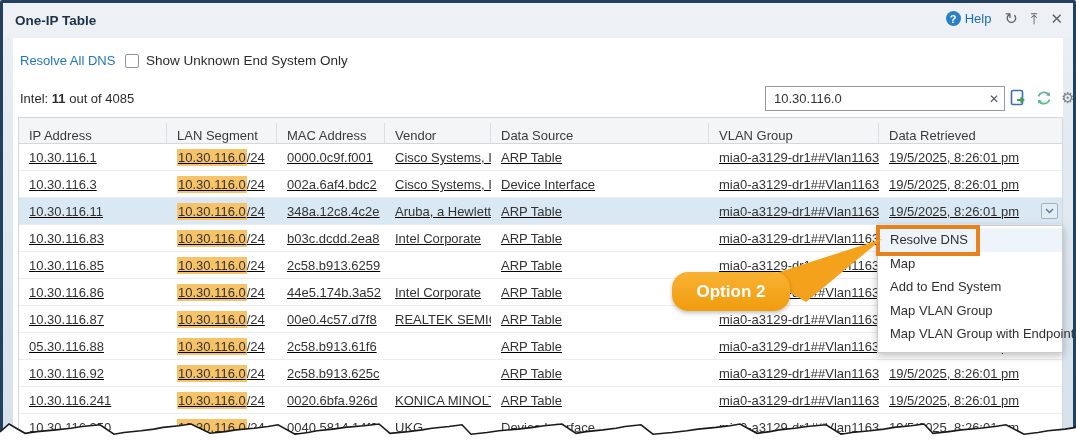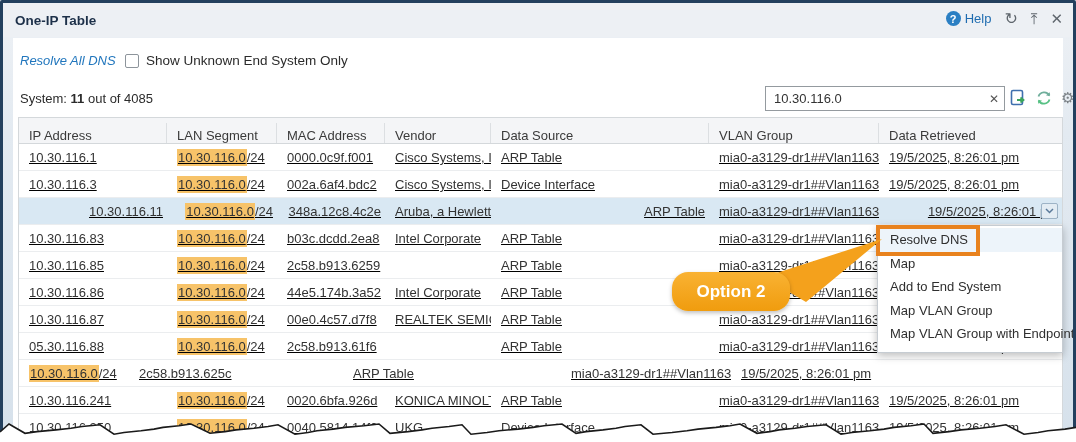--- a/index.html
+++ b/index.html
@@ -17,21 +17,21 @@
   #titlebar { position:absolute; left:3px; top:3px; right:3px; height:34px; background:#edf0f4; }
   #title { position:absolute; left:12px; top:10px; font-size:13.5px; font-weight:700; color:#1d3049; }
   #titlebar-actions { position:absolute; right:10px; top:8px; display:flex; align-items:center; gap:13px; }
   .help-wrap { display:flex; align-items:center; gap:4px; cursor:pointer; }
   .help-circle { width:15px; height:15px; border-radius:50%; background:#2b7fc3; color:#fff;
     font-size:11px; font-weight:700; display:flex; align-items:center; justify-content:center; }
   .help-text { color:#1f6cb0; font-size:13px; }
   .tb-icon { color:#5f666d; font-size:14px; line-height:14px; cursor:pointer; }
   
   #panel { position:absolute; left:13px; top:38px; width:1050px; height:404px; background:#ffffff; }
-  #link-resolve-all { position:absolute; left:20px; top:53px; font-size:13px; color:#2176bd; cursor:pointer; z-index:5;font-style:italic; }
+  #link-resolve-all { position:absolute; left:20px; top:53px; font-size:13px; color:#2176bd; cursor:pointer; z-index:5; }
   #chk-row { position:absolute; left:125px; top:53px; display:flex; align-items:center; gap:7px; z-index:5; }
   #chk-box { width:14px; height:14px; border:1px solid #8d949b; background:#fff; border-radius:2px; }
   #chk-label { font-size:13.5px; color:#2b2b2b; }
   #items-line { position:absolute; left:20px; top:91px; font-size:13px; color:#2b2b2b; z-index:5; }
   #items-line b { font-weight:700; }
   
   #search-box { position:absolute; left:765px; top:86px; width:240px; height:25px; background:#fff;
     border:1px solid #949a9f; display:flex; align-items:center; z-index:5; }
   #search-input { border:0; outline:0; flex:1; font-size:13px; color:#333; padding:0 6px 0 8px;
     font-family:"Liberation Sans",sans-serif; background:transparent; }
@@ -39,21 +39,21 @@
   #search-icons { position:absolute; left:1010px; top:89px; display:flex; gap:8px; align-items:center; z-index:5; }
   #gear-glyph { font-size:15px; color:#7a8085; line-height:16px; cursor:pointer; }
   
   #table { position:absolute; left:18px; top:117px; width:1045px; z-index:4;
     border:1px solid #d4d8db; border-bottom:0; }
   .t-header { display:flex; height:26px; background:#f4f5f7; border-bottom:1px solid #d4d8db;align-items:flex-end; }
   .t-hcell { font-size:13px; color:#3a3a3a; padding:5px 4px 0 10px; border-right:1px solid #dcdfe2;
     white-space:nowrap; overflow:hidden; }
   .t-hcell:last-child { border-right:0; }
   .t-row { display:flex; height:27px; background:#fff; border-bottom:1px solid #ebedef; position:relative;text-decoration:underline; }
-  .t-row.selected { background:#d9e8f3;text-align:right; }
+  .t-row.selected { background:#d9e8f3; }
   .t-cell { font-size:13px; color:#333; padding:6px 4px 0 10px; white-space:nowrap; overflow:hidden; }
   .hl { background:#f7c369; padding:1px 1px; }
   #row-chevron-btn { position:absolute; right:4px; top:5px; width:17px; height:16px; background:#e3ecf3;
     border:1px solid #9db3c6; border-radius:2px; display:flex; align-items:center; justify-content:center;
     cursor:pointer; }
   
   #ctx-menu { position:absolute; left:877px; top:225px; width:186px; background:#fff;
     border:1px solid #c6ccd2; box-shadow:0 3px 8px rgba(0,0,0,0.25); z-index:30; padding:2px 0 6px 0; }
   .menu-item { height:23.5px; font-size:13px; color:#2f2f2f; padding:4px 8px 0 12px; cursor:pointer;
     white-space:nowrap; }
@@ -89,21 +89,21 @@
 
   <div id="panel"></div>
 
   <a id="link-resolve-all">Resolve All DNS</a>
 
   <div id="chk-row">
     <div id="chk-box"></div>
     <span id="chk-label">Show Unknown End System Only</span>
   </div>
 
-  <div id="items-line"><span>System:</span>&nbsp;<b>11</b><span> out of 4085</span></div>
+  <div id="items-line"><span>Intel:</span>&nbsp;<b>11</b><span> out of 4085</span></div>
 
   <div id="search-box">
     <input id="search-input" value="10.30.116.0" style="">
     <span id="search-clear">✕</span>
   </div>
   <div id="search-icons">
     <svg width="17" height="18" viewBox="0 0 17 18">
       <rect x="1.5" y="1.5" width="11" height="14" rx="1.5" fill="none" stroke="#3f6fae" stroke-width="1.6"></rect>
       <path d="M7 11 h6 M10.5 8.5 L13.5 11 L10.5 13.5" fill="none" stroke="#3aa45c" stroke-width="1.8"></path>
     </svg>
@@ -198,20 +198,21 @@
         <div class="t-row">
           <div class="t-cell" style="width: 148px;">05.30.116.88</div>
           <div class="t-cell" style="width: 110px;"><span class="hl">10.30.116.0</span>/24</div>
           <div class="t-cell" style="width: 108px;">2c58.b913.61f6</div>
           <div class="t-cell" style="width: 106px;"></div>
           <div class="t-cell" style="width: 218px;">ARP Table</div>
           <div class="t-cell" style="width: 170px;">mia0-a3129-dr1##Vlan1163</div>
           <div class="t-cell" style="width: 183px;">19/5/2025, 8:26:01 pm</div>
         </div>
         <div class="t-row">
+          <div class="t-cell" style="width: 148px;">10.30.116.92</div>
           <div class="t-cell" style="width: 110px;"><span class="hl">10.30.116.0</span>/24</div>
           <div class="t-cell" style="width: 108px;">2c58.b913.625c</div>
           <div class="t-cell" style="width: 106px;"></div>
           <div class="t-cell" style="width: 218px;">ARP Table</div>
           <div class="t-cell" style="width: 170px;">mia0-a3129-dr1##Vlan1163</div>
           <div class="t-cell" style="width: 183px;">19/5/2025, 8:26:01 pm</div>
         </div>
         <div class="t-row">
           <div class="t-cell" style="width: 148px;">10.30.116.241</div>
           <div class="t-cell" style="width: 110px;"><span class="hl">10.30.116.0</span>/24</div>

